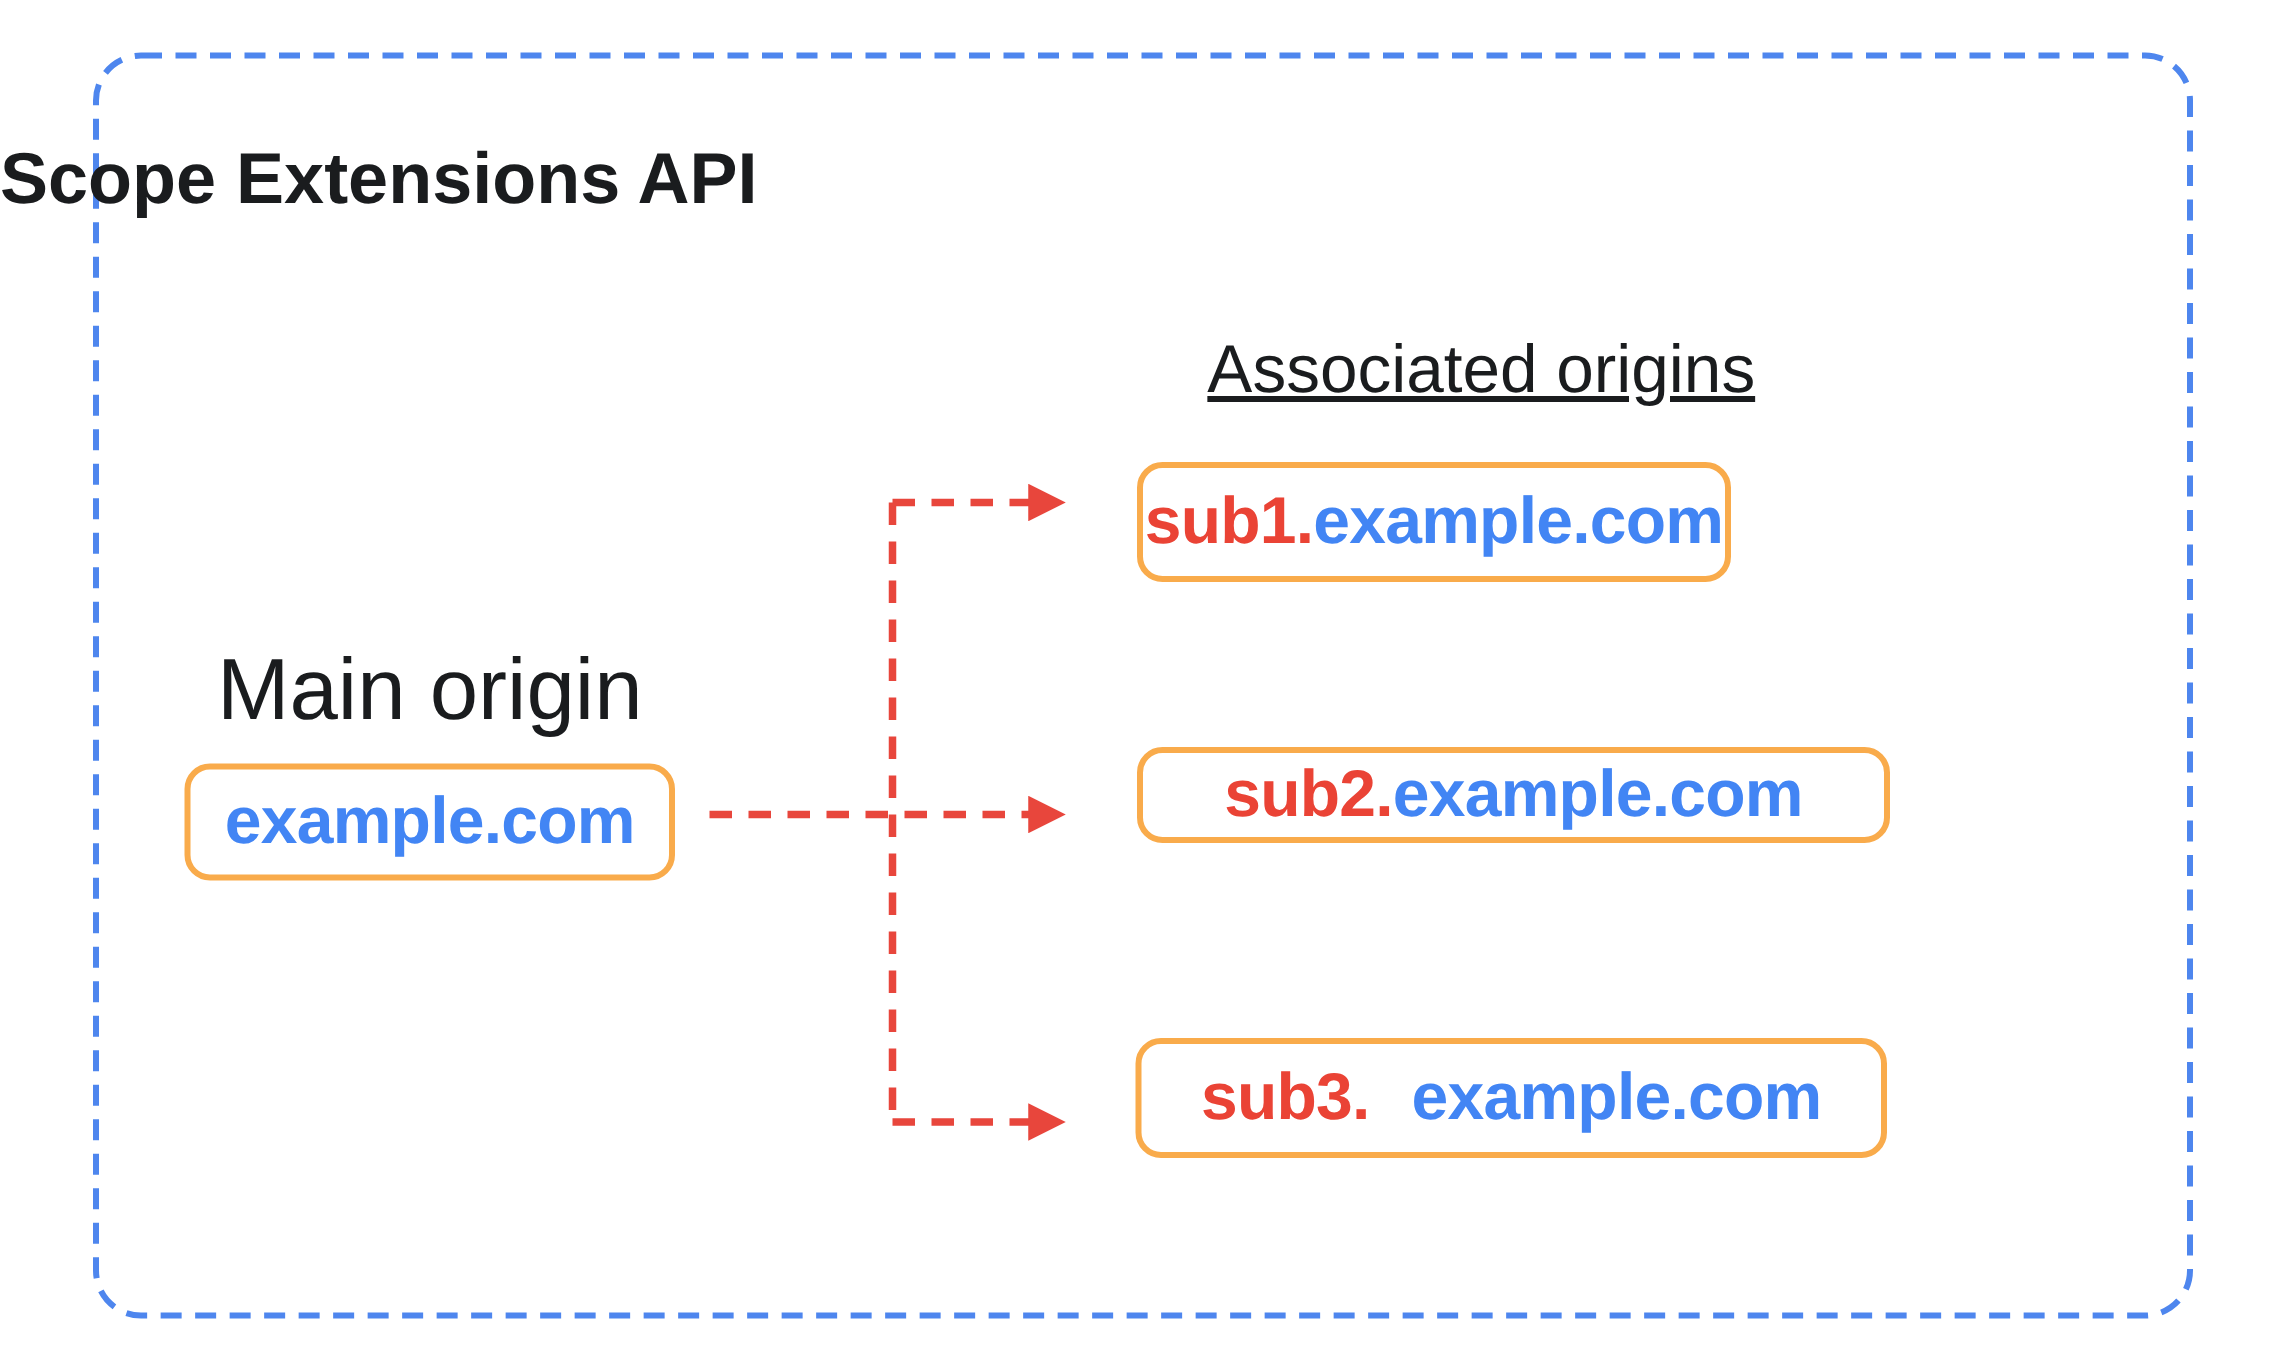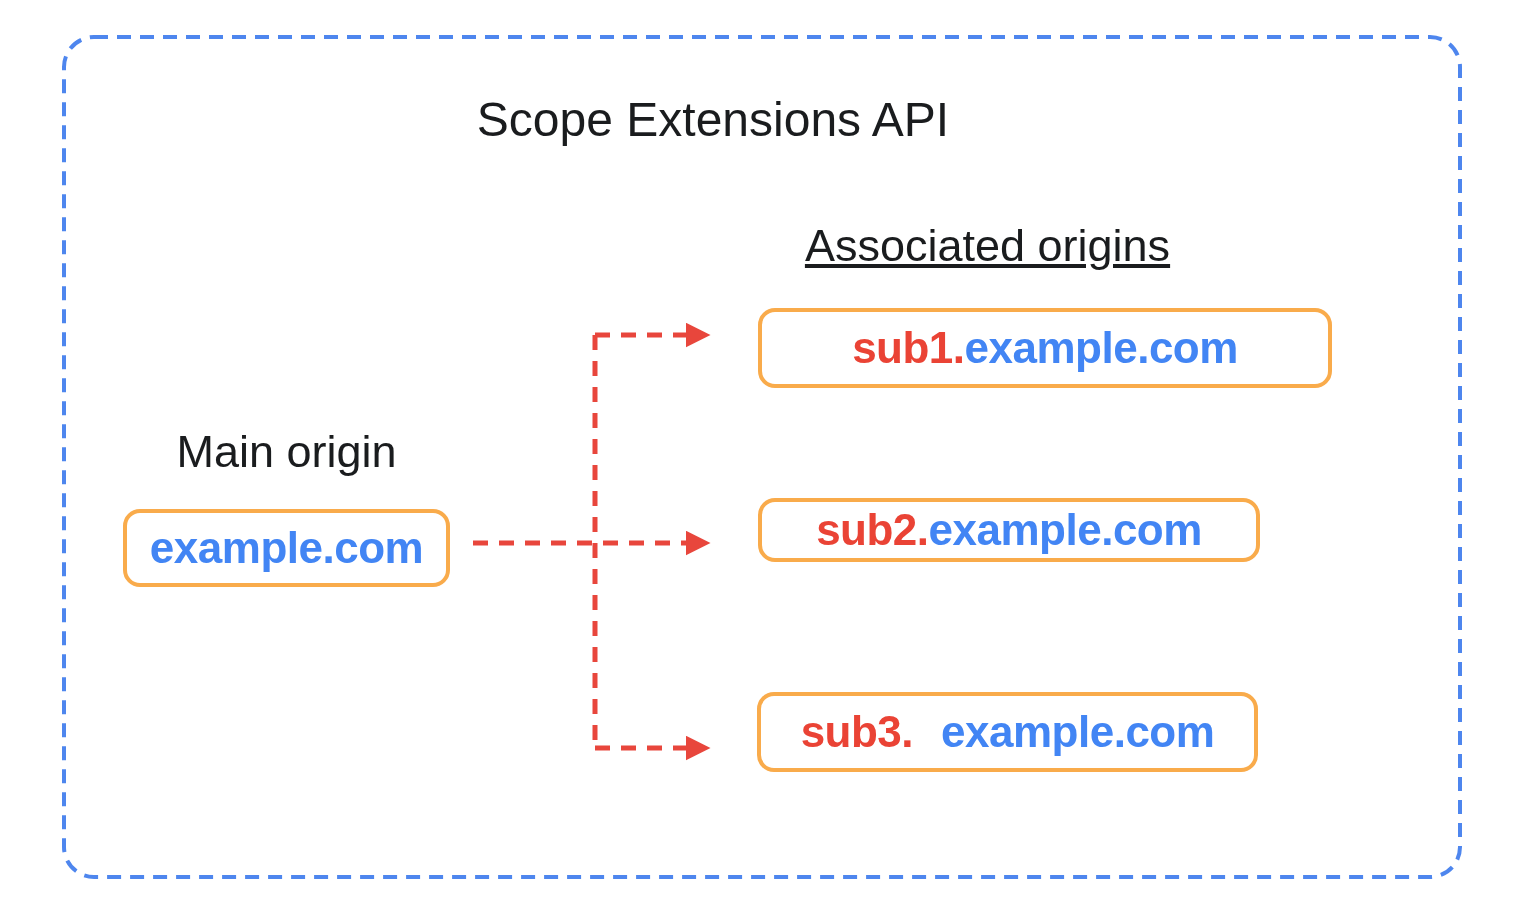--- a/index.html
+++ b/index.html
@@ -40,54 +40,54 @@
   }
   .arrow-head { fill: var(--arrow-red); }
   .label {
     position: absolute;
     color: var(--text-black);
     white-space: nowrap;
   }
   .title {
     left: 0; top: 92px;
     width: 1426px;
-    text-align: center;
+    text-align: left;
     font-size: 48px;
-    font-weight: 400;
+    font-weight: 700;
   }
   .assoc-label {
     left: 735px; top: 220px;
     width: 505px;
     text-align: center;
     font-size: 45px;
     font-weight: 400;
     text-decoration: underline;
   }
   .main-label {
     left: 123px; top: 426px;
     width: 327px;
     text-align: center;
-    font-size: 45px;
+    font-size: 58px;
     font-weight: 400;
   }
   .node {
     position: absolute;
     background: var(--background);
     border: 4px solid var(--box-border-orange);
     border-radius: 17px;
     display: flex;
     align-items: center;
     justify-content: center;
     font-weight: 700;
     font-size: 44px;
     white-space: nowrap;
     letter-spacing: -0.5px;
   }
   .main-node { left: 123px; top: 509px; width: 327px; height: 78px; }
-  .sub1 { left: 758px; top: 308px; width: 574px; height: 80px; }
+  .sub1 { left: 758px; top: 308px; width: 396px; height: 80px; }
   .sub2 { left: 758px; top: 498px; width: 502px; height: 64px; }
   .sub3 { left: 757px; top: 692px; width: 501px; height: 80px; gap: 28px; }
   .domain { color: var(--domain-blue); }
   .sub { color: var(--subdomain-red); }
 </style>
 </head>
 <body>
 
 <div class="canvas">
 

